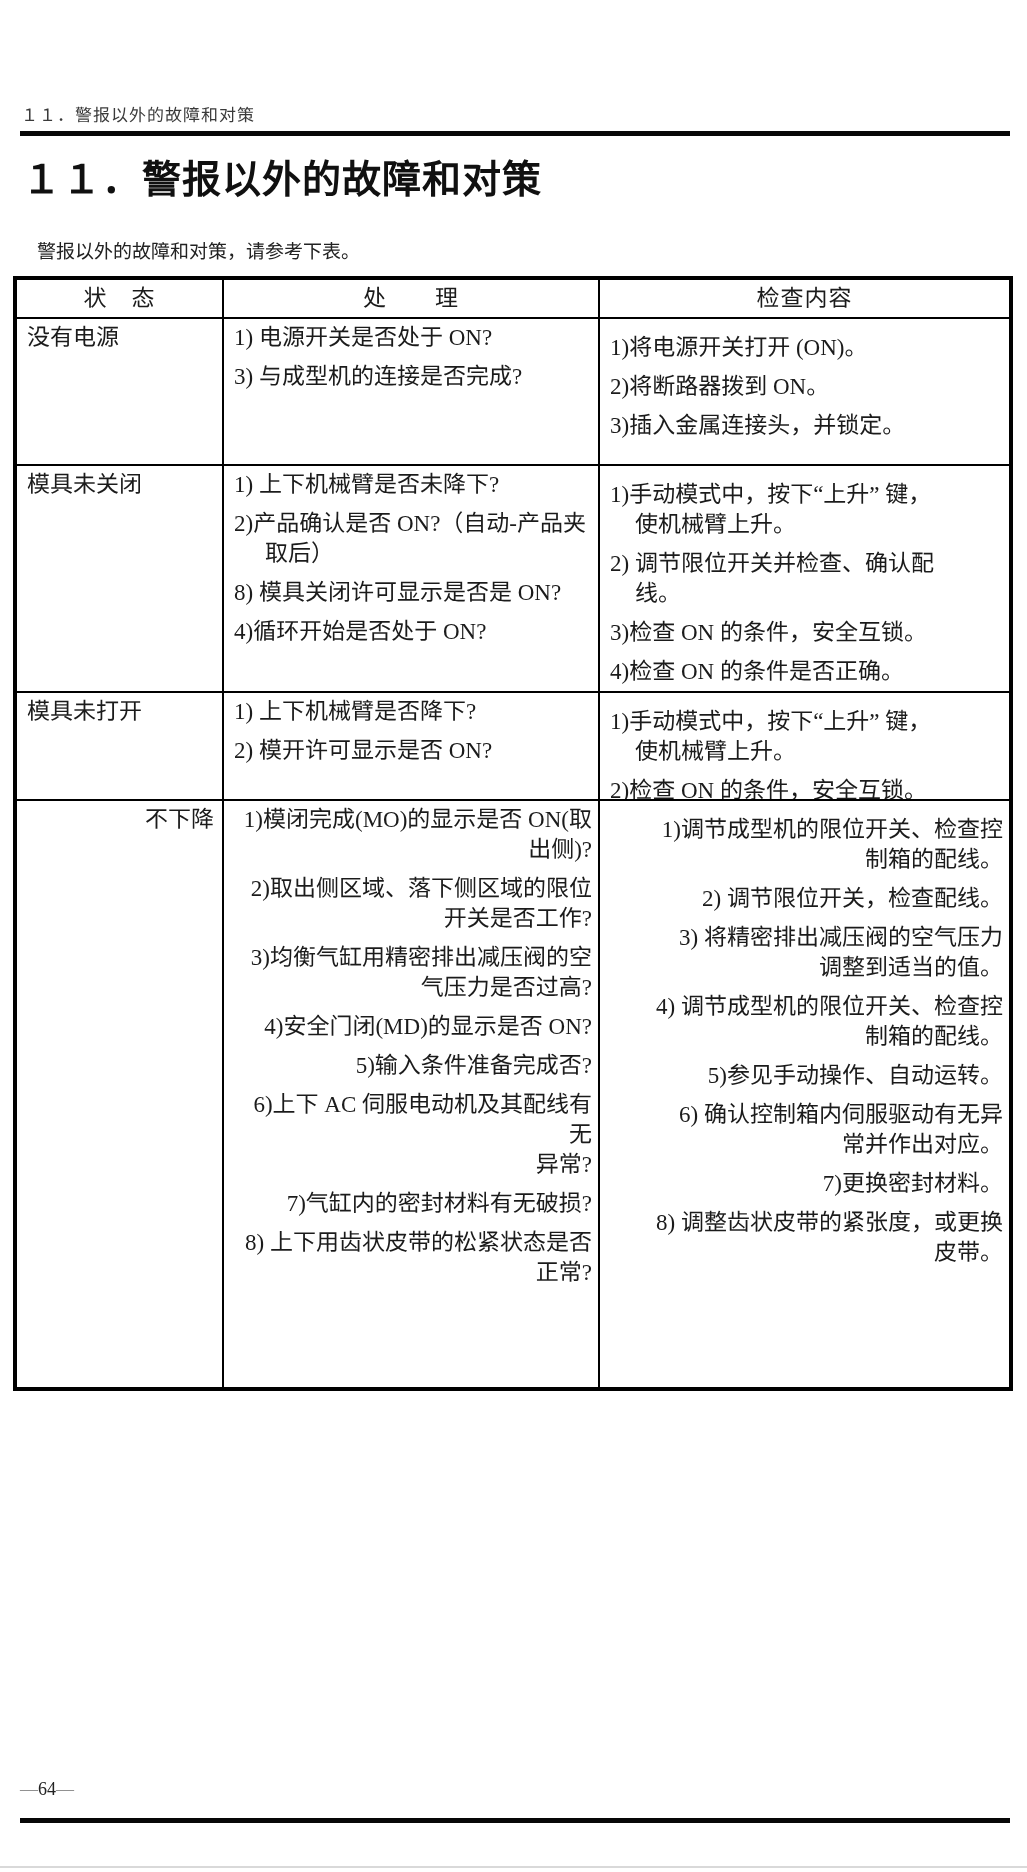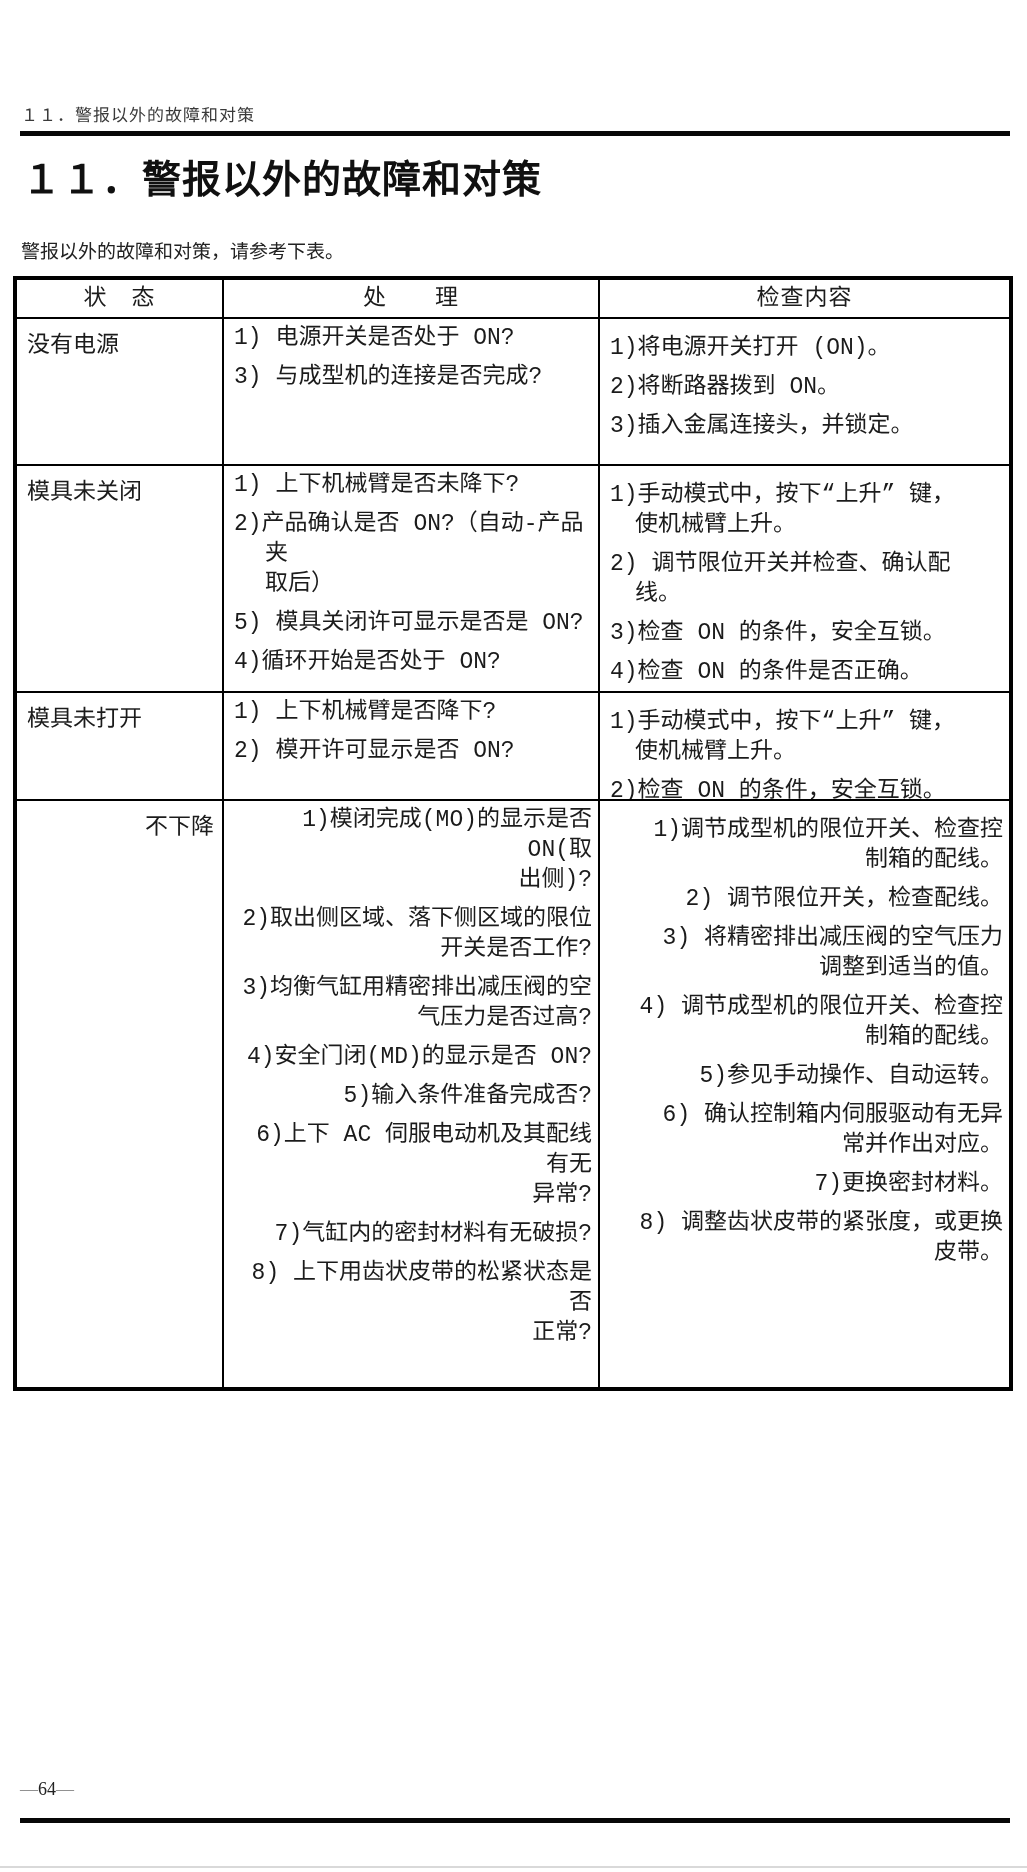--- a/index.html
+++ b/index.html
@@ -12,42 +12,42 @@
     position:absolute;left:21px;top:101px;font-size:17px;color:#3a3a3a;
     letter-spacing:1px;
   }
   .rule{position:absolute;left:20px;width:990px;height:5px;background:#070707;}
   .rule-top{top:131px;}
   .rule-bottom{top:1818px;}
   .title{
     position:absolute;left:22px;top:148px;margin:0;font-size:39px;font-weight:700;
     color:#101010;letter-spacing:1px;white-space:nowrap;
   }
-  .subtitle{position:absolute;left:21px;top:236px;margin:0;font-size:19px;color:#222;text-align:right;}
+  .subtitle{position:absolute;left:37px;top:236px;margin:0;font-size:19px;color:#222;text-align:right;}
   .trouble-table{
     position:absolute;left:13px;top:276px;width:1000px;
     border:4px solid #000;background:#fff;box-sizing:border-box;
   }
   .t-row{display:grid;grid-template-columns:207px 376px 409px;border-bottom:2px solid #000;}
   .t-row:last-child{border-bottom:none;text-align:right;}
   .t-row.head{height:37px;}
   .t-row.r0{height:145px;}
   .t-row.r1{height:225px;}
   .t-row.r2{height:106px;}
   .t-row.r3{height:586px;}
   .t-cell{
     box-sizing:border-box;border-right:2px solid #000;overflow:hidden;
-    font-size:23px;line-height:30px;color:#1b1b1b;font-family:Liberation Mono, monospace;
+    font-size:23px;line-height:30px;color:#1b1b1b;
   }
   .t-cell:last-child{border-right:none;}
   .head .t-cell{
     display:flex;align-items:center;justify-content:center;
     font-size:23px;letter-spacing:1px;
   }
-  .status-cell{padding:12px 8px 0 10px;}
+  .status-cell{padding:4px 8px 0 10px;}
   .checks-cell{padding:4px 6px 0 10px;}
   .actions-cell{padding:14px 6px 0 10px;}
   .cell-item{white-space:pre-wrap;margin:0 0 9px 0;}
   .checks-cell .cell-item{padding-left:31px;text-indent:-31px;}
   .actions-cell .cell-item{padding-left:25px;text-indent:-25px;}
   .footer{
     position:absolute;left:20px;top:1779px;font-size:18px;color:#222;
     letter-spacing:0;
     text-align:right;
   }
@@ -83,21 +83,21 @@
         <div class="cell-item">3)插入金属连接头，并锁定。</div>
       </div>
   </div>
 
   <div class="t-row r1">
     <div class="t-cell status-cell">模具未关闭</div>
     <div class="t-cell checks-cell">
         <div class="cell-item">1) 上下机械臂是否未降下?</div>
         <div class="cell-item">2)产品确认是否 ON?（自动-产品夹
 取后）</div>
-        <div class="cell-item">5) 模具关闭许可显示是否是 ON?</div>
+        <div class="cell-item">8) 模具关闭许可显示是否是 ON?</div>
         <div class="cell-item">4)循环开始是否处于 ON?</div>
       </div>
     <div class="t-cell actions-cell">
         <div class="cell-item">1)手动模式中，按下“上升” 键，
 使机械臂上升。</div>
         <div class="cell-item">2) 调节限位开关并检查、确认配
 线。</div>
         <div class="cell-item">3)检查 ON 的条件，安全互锁。</div>
         <div class="cell-item">4)检查 ON 的条件是否正确。</div>
       </div>

